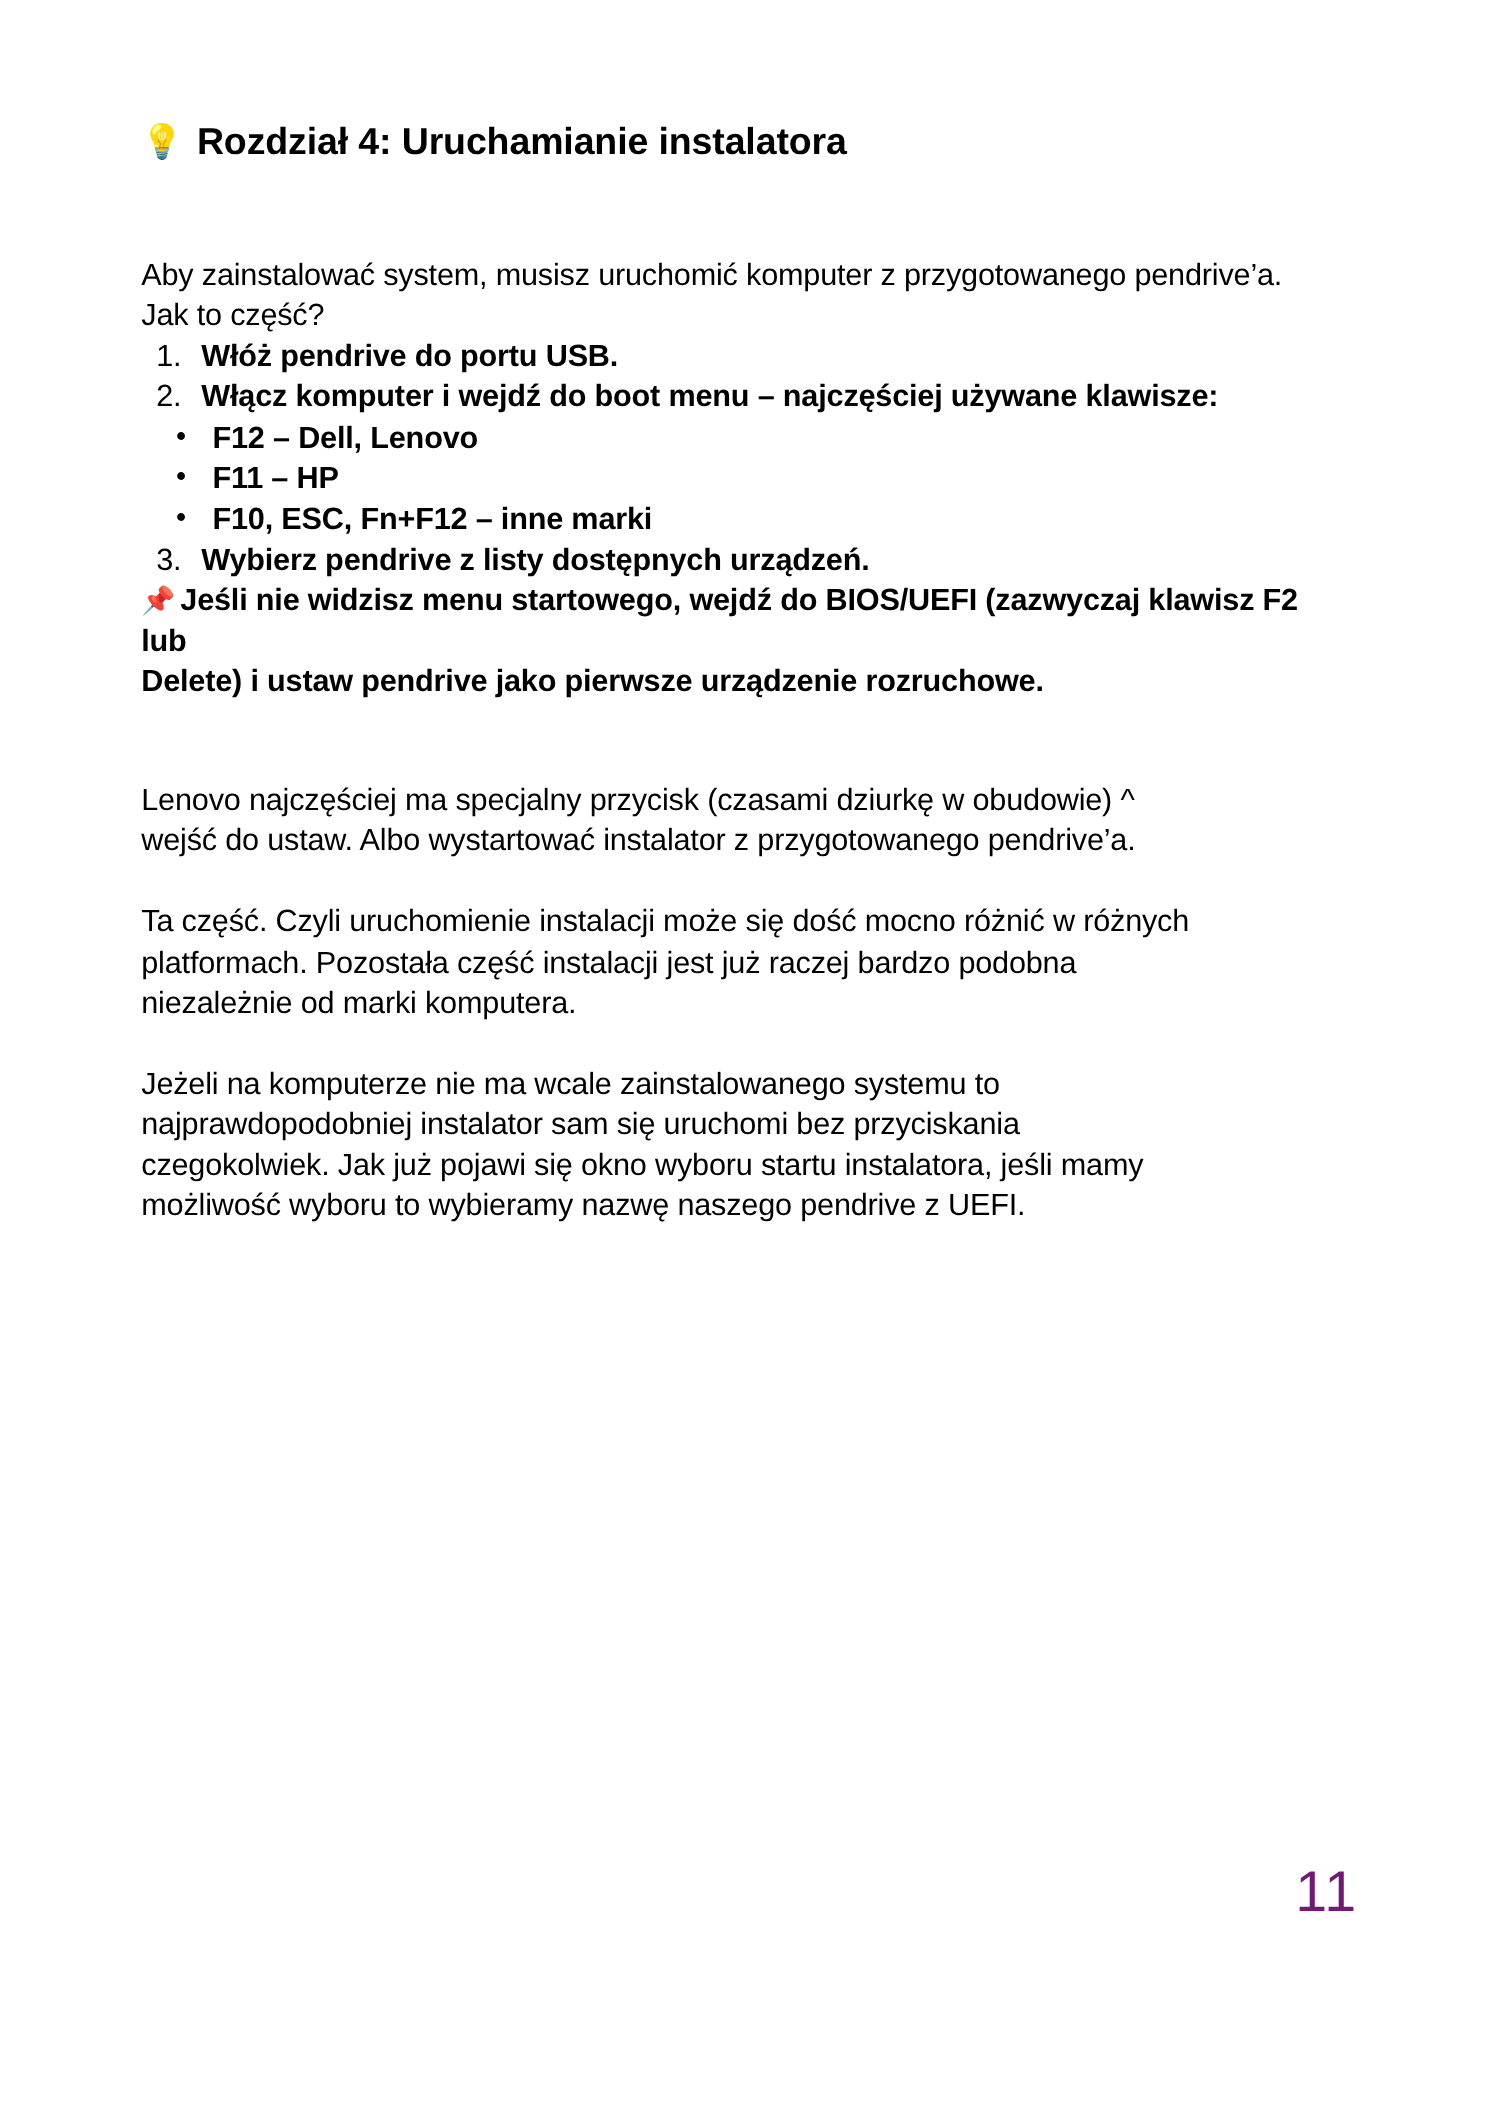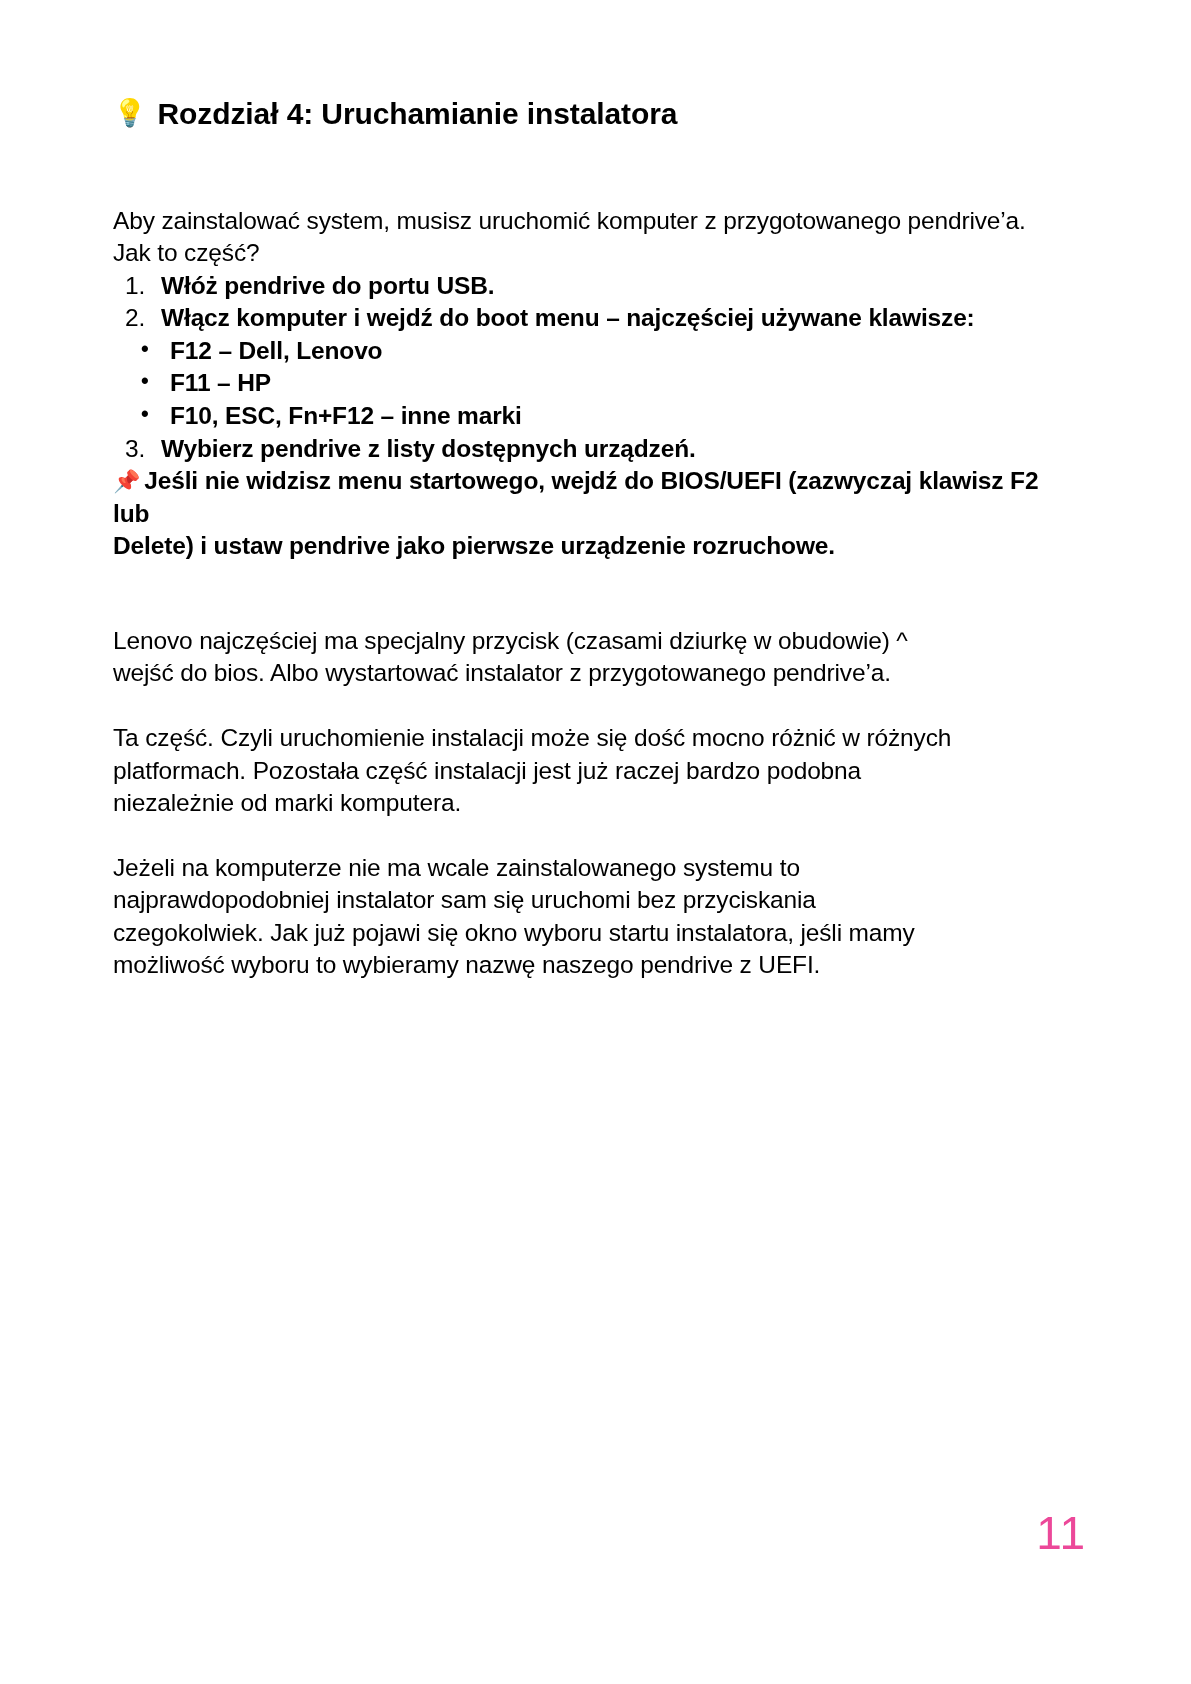--- a/index.html
+++ b/index.html
@@ -120,24 +120,24 @@
   }
   .note-line .pin {
     font-size: 22px;
     margin-right: 4px;
   }
 
   
   .page-number {
     position: absolute;
     right: 105px;
-    bottom: 124px;
+    bottom: 144px;
     font-size: 46px;
     font-weight: normal;
-    color: #ec4899;
+    color: #701a75;
     letter-spacing: 1px;
   }
 </style>
 </head>
 <body>
 
 <div class="page">
   <div class="content">
 
     <h1 class="chapter-heading">
@@ -167,21 +167,21 @@
       <p class="note-line">
         <span class="pin">📌</span><span>Jeśli nie widzisz menu startowego, wejdź do BIOS/UEFI (zazwyczaj klawisz F2 lub</span>
       </p>
       <p class="note-line">Delete) i ustaw pendrive jako pierwsze urządzenie rozruchowe.</p>
     </div>
 
     <div class="gap-lg"></div>
 
     <div>
       <p class="para">Lenovo najczęściej ma specjalny przycisk (czasami dziurkę w obudowie) ^</p>
-      <p class="para">wejść do bios. Albo wystartować instalator z przygotowanego pendrive’a.</p>
+      <p class="para">wejść do ustaw. Albo wystartować instalator z przygotowanego pendrive’a.</p>
     </div>
 
     <div class="gap-md"></div>
 
     <div>
       <p class="para">Ta część. Czyli uruchomienie instalacji może się dość mocno różnić w różnych</p>
       <p class="para">platformach. Pozostała część instalacji jest już raczej bardzo podobna</p>
       <p class="para">niezależnie od marki komputera.</p>
     </div>
 

